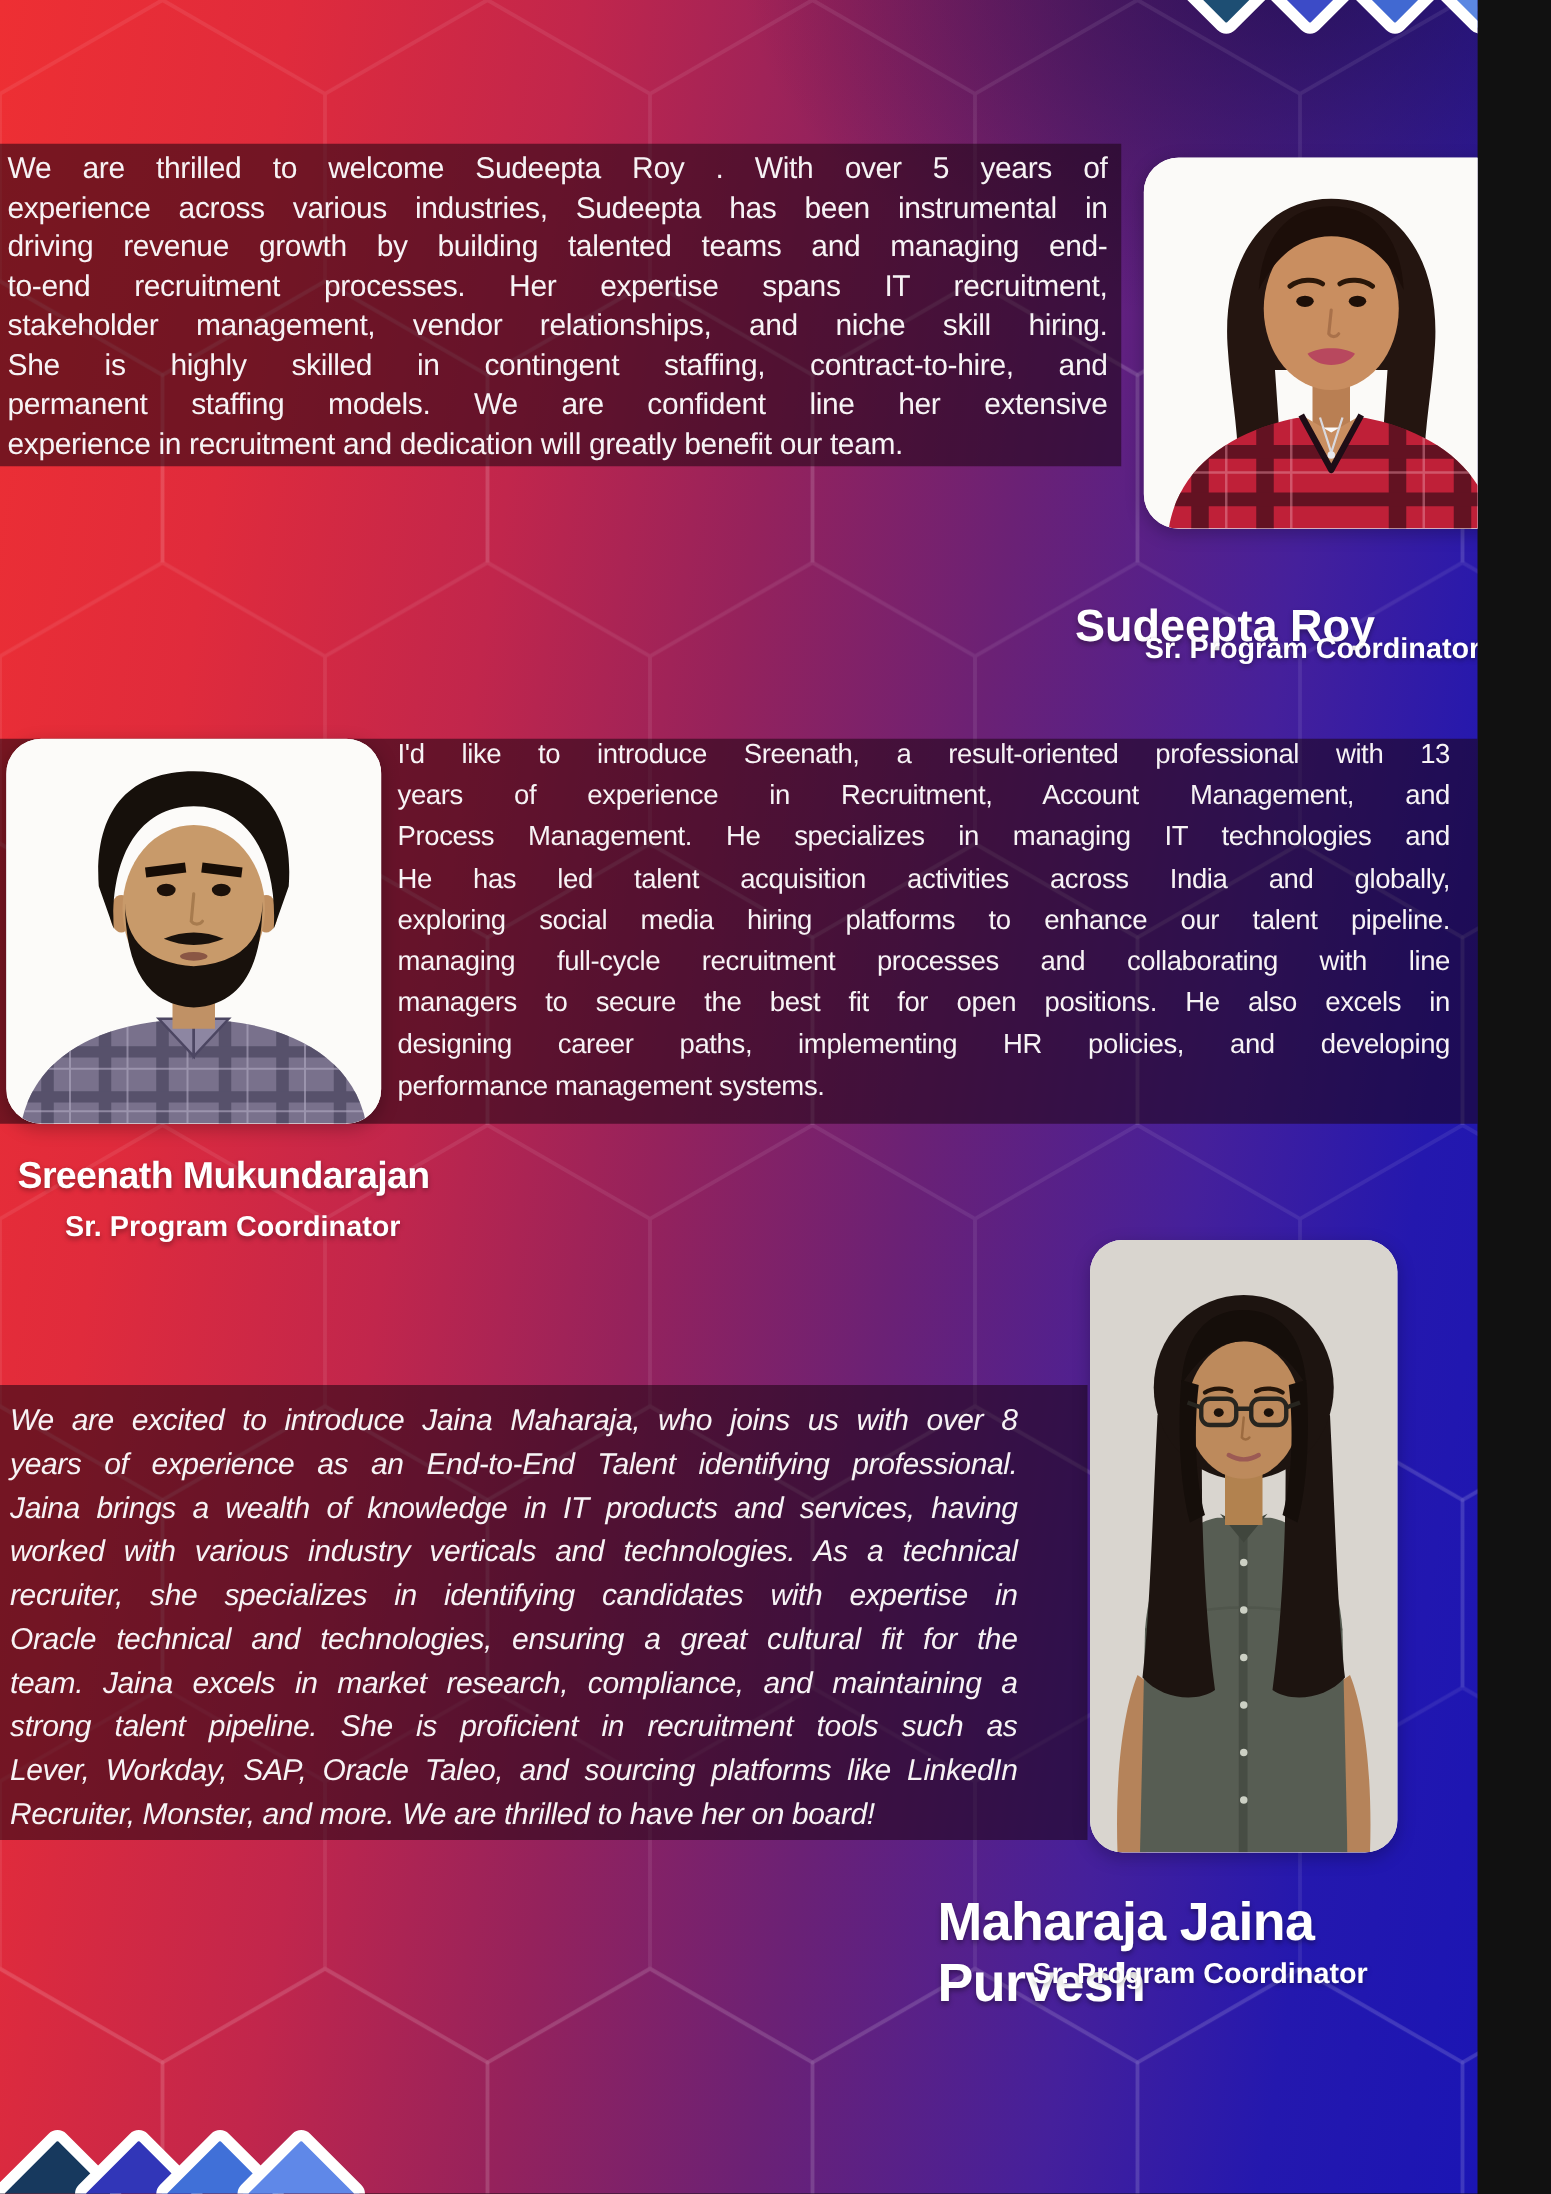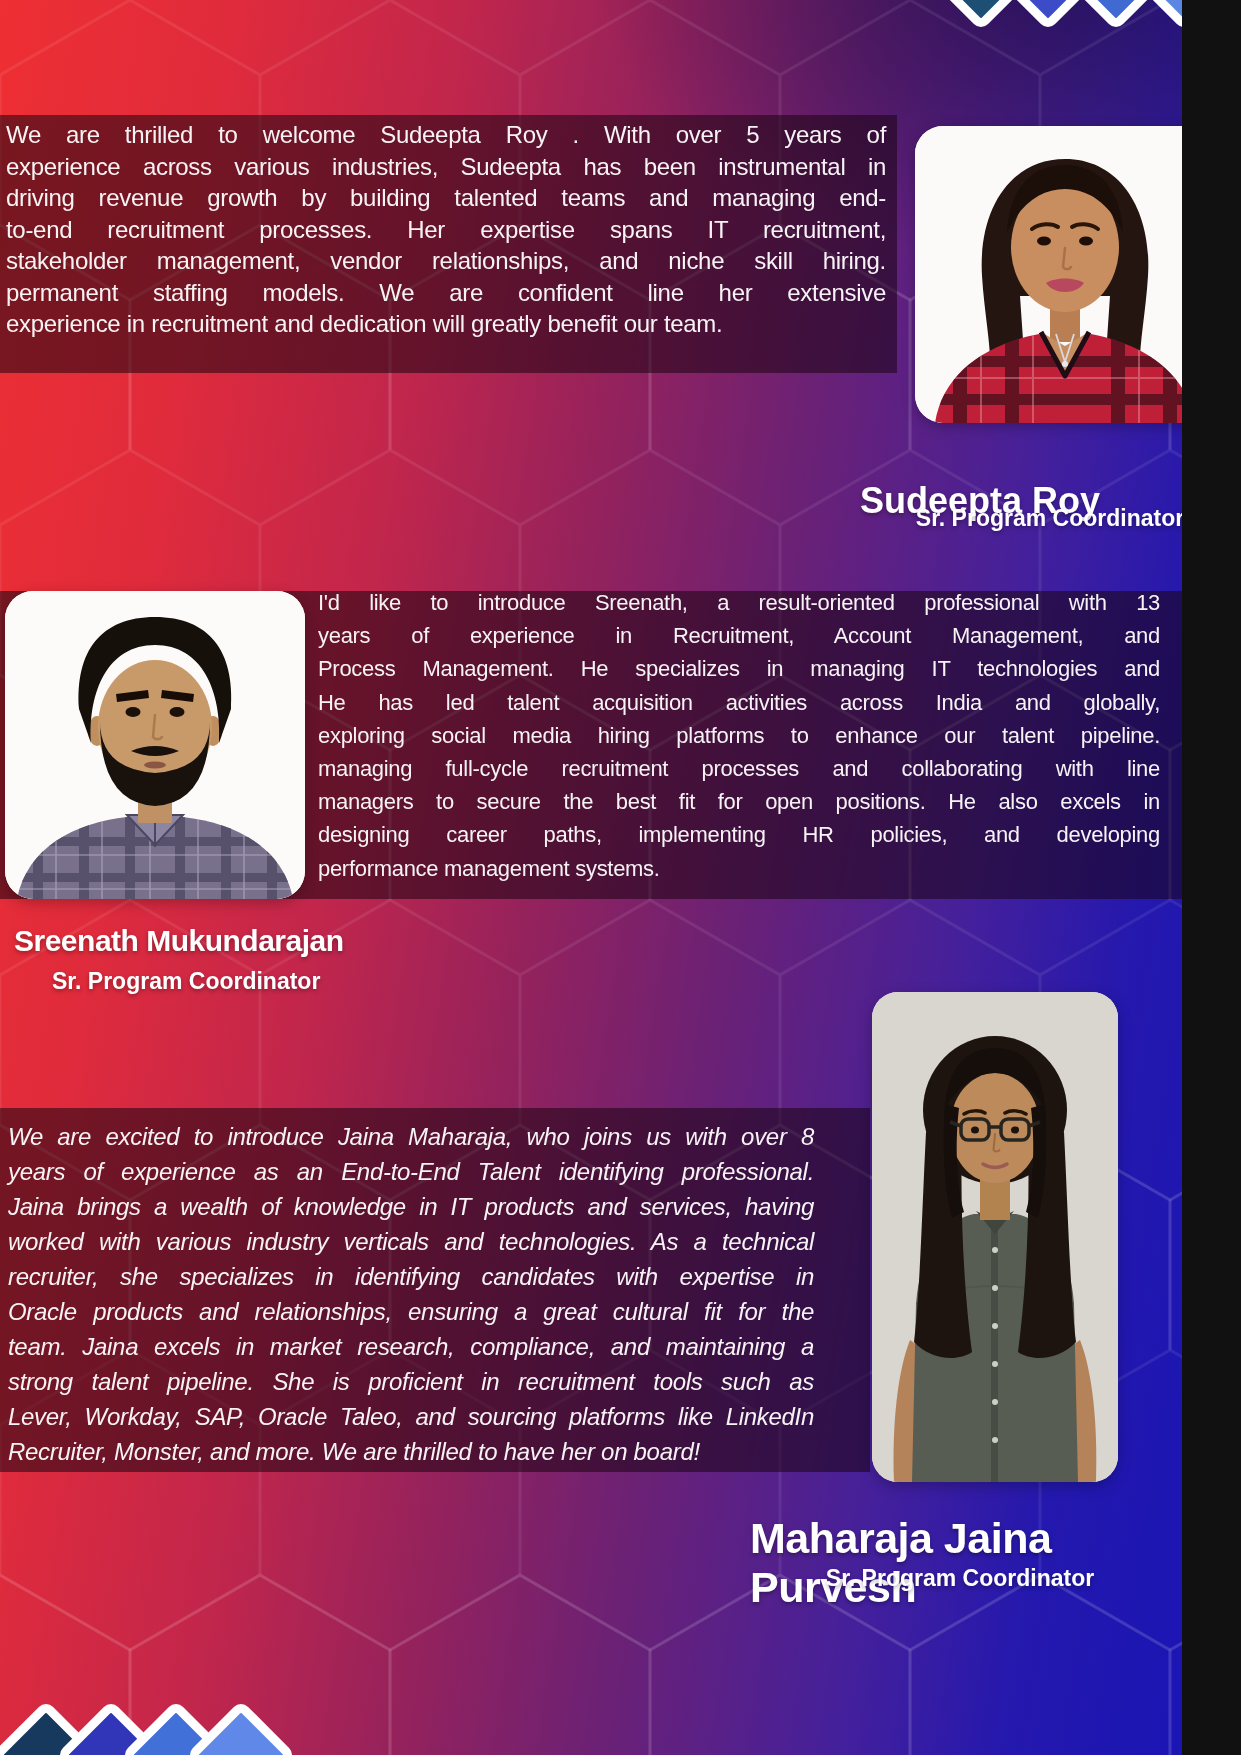--- a/index.html
+++ b/index.html
@@ -81,20 +81,21 @@
   <div class="diamond db3" style="background: rgb(64, 112, 216);"></div>
   <div class="diamond db4" style="background: rgb(95, 136, 232);"></div>
 
   <div class="panel panel1"></div>
   <div class="para para1">
       <div class="pline">We are thrilled to welcome Sudeepta Roy . With over 5 years of</div>
       <div class="pline">experience across various industries, Sudeepta has been instrumental in</div>
       <div class="pline">driving revenue growth by building talented teams and managing end-</div>
       <div class="pline">to-end recruitment processes. Her expertise spans IT recruitment,</div>
       <div class="pline">stakeholder management, vendor relationships, and niche skill hiring.</div>
+      <div class="pline">She is highly skilled in contingent staffing, contract-to-hire, and</div>
       <div class="pline">permanent staffing models. We are confident line her extensive</div>
       <div class="pline last">experience in recruitment and dedication will greatly benefit our team.</div>
     </div>
 
   <div class="photo photo1">
     <svg viewBox="0 0 300 297" role="img" aria-label="Portrait photo of Sudeepta Roy wearing a red plaid top">
       <defs>
         <clipPath id="shirt1">
             <path d="M20 297 C28 246 72 218 124 208 L150 224 L176 208 C228 218 272 246 280 297 Z"></path>
           </clipPath>
@@ -199,21 +200,21 @@
   <div class="person-name name2">Sreenath Mukundarajan</div>
   <div class="person-title title2">Sr. Program Coordinator</div>
 
   <div class="panel panel3"></div>
   <div class="para para3">
       <div class="pline">We are excited to introduce Jaina Maharaja, who joins us with over 8</div>
       <div class="pline">years of experience as an End-to-End Talent identifying professional.</div>
       <div class="pline">Jaina brings a wealth of knowledge in IT products and services, having</div>
       <div class="pline">worked with various industry verticals and technologies. As a technical</div>
       <div class="pline">recruiter, she specializes in identifying candidates with expertise in</div>
-      <div class="pline">Oracle products and relationships, ensuring a great cultural fit for the</div>
+      <div class="pline">Oracle technical and technologies, ensuring a great cultural fit for the</div>
       <div class="pline">team. Jaina excels in market research, compliance, and maintaining a</div>
       <div class="pline">strong talent pipeline. She is proficient in recruitment tools such as</div>
       <div class="pline">Lever, Workday, SAP, Oracle Taleo, and sourcing platforms like LinkedIn</div>
       <div class="pline last">Recruiter, Monster, and more. We are thrilled to have her on board!</div>
     </div>
 
   <div class="photo photo3">
     <svg viewBox="0 0 246 490" role="img" aria-label="Portrait photo of Maharaja Jaina Purvesh wearing glasses and a dark shirt">
       <defs>
         <clipPath id="shirt3">

